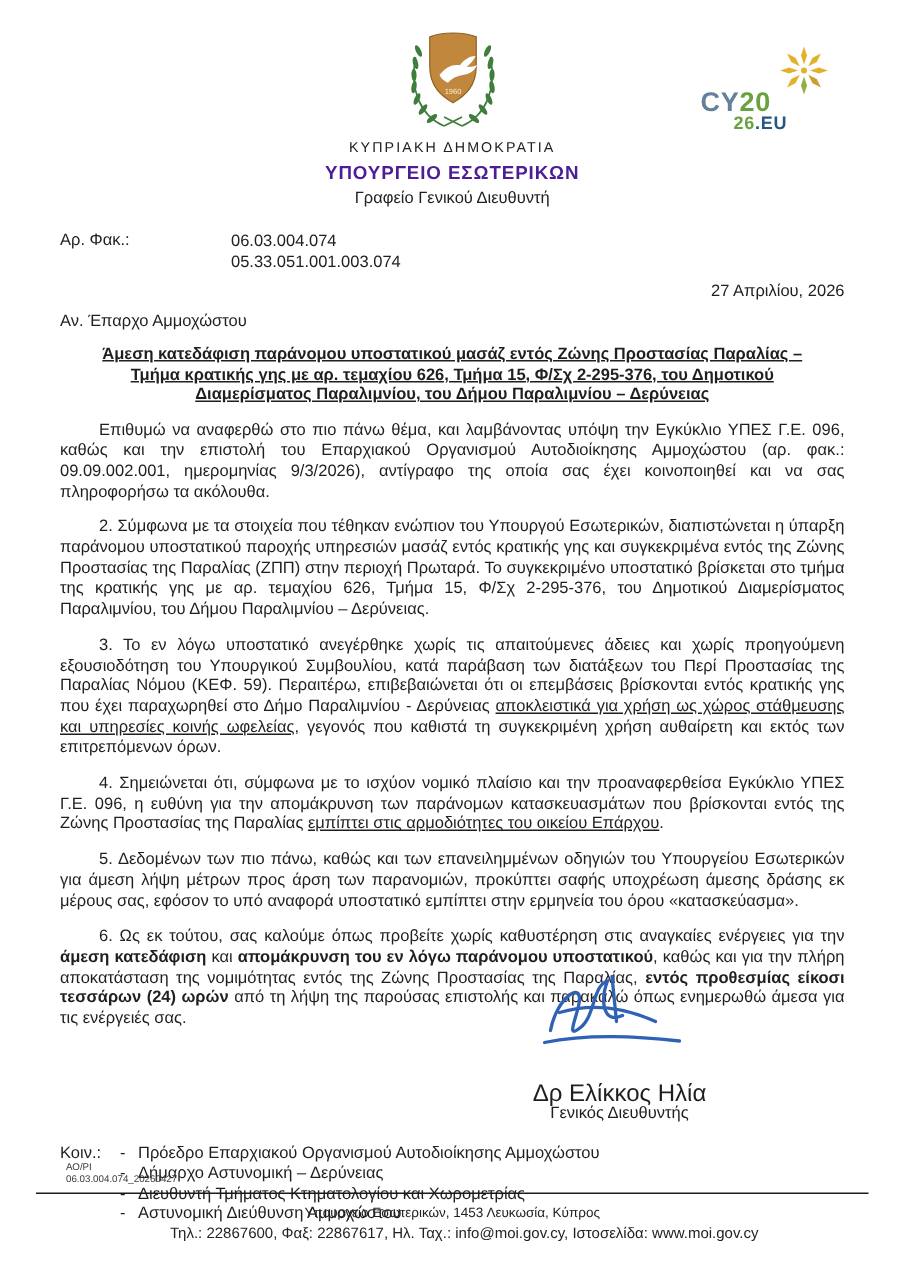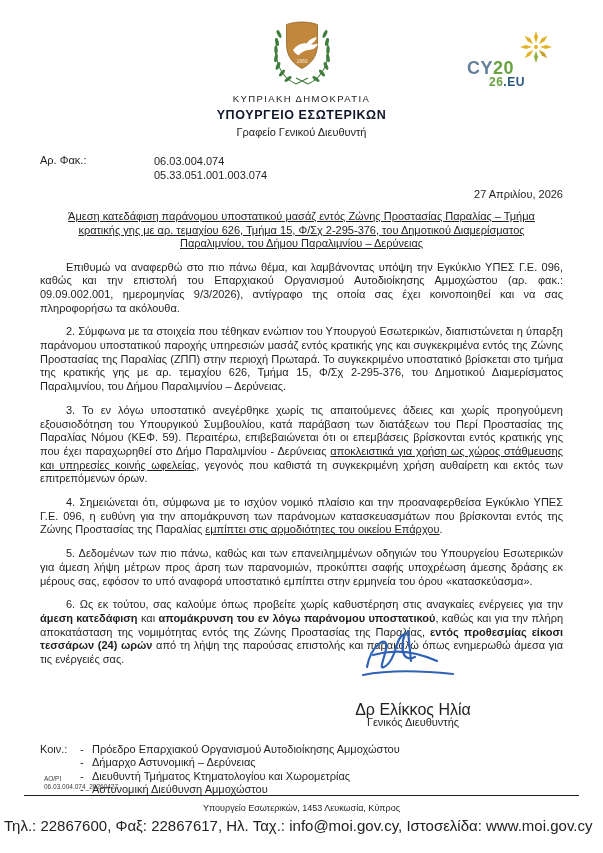--- a/index.html
+++ b/index.html
@@ -11,37 +11,37 @@
     font-family:"Liberation Sans","DejaVu Sans",sans-serif;
     color:#1f1f1f;
     box-sizing:border-box;
     padding:20px 40px 0 40px;
     overflow:hidden;
   }
   
   .emblem{display:block;margin:0 auto;}
   .hdr{text-align:center;}
   .hdr-republic{font-size:9.5px;letter-spacing:1.4px;margin-top:5px;color:#222;}
-  .hdr-ministry{font-size:12.5px;font-weight:bold;letter-spacing:.6px;margin-top:4px;color:#0f172a;}
+  .hdr-ministry{font-size:12.5px;font-weight:bold;letter-spacing:.6px;margin-top:4px;color:#4c1d95;}
   .hdr-office{font-size:11px;margin-top:4px;color:#222;}
   .cylogo{position:absolute;top:30px;right:36px;width:100px;height:78px;}
   .cylogo .star{position:absolute;top:0;left:52px;}
   .cylogo .l1{position:absolute;top:28px;left:0;font-size:18px;font-weight:bold;letter-spacing:.5px;}
   .cylogo .l2{position:absolute;top:45px;left:22px;font-size:12px;font-weight:bold;letter-spacing:.5px;}
   
   .refrow{display:flex;margin-top:16px;font-size:11px;gap:34px;}
   .reflabel{width:80px;}
   .refvals div{line-height:14px;}
   .daterow{text-align:right;font-size:11px;margin-top:6px;}
   .addressee{font-size:11px;margin-top:8px;}
   
   .subject{
     margin:10px 14px 0 14px;
     text-align:center;
-    font-size:11px;font-weight:normal;
+    font-size:11px;font-weight:bold;
     text-decoration:underline;
     line-height:13.5px;
   }
   
   .letterbody{margin-top:3px;}
   .para{
     margin:10px 0 0 0;
     font-size:11px;line-height:13.7px;
     text-align:justify;
     text-indent:26px;
@@ -62,21 +62,21 @@
   
   .cc{display:flex;font-size:11px;line-height:13.5px;margin-top:8px;}
   .cc-label{width:40px;}
   .cc-item{display:flex;}
   .cc-dash{width:12px;}
   
   .bottom{position:absolute;left:0;right:0;bottom:0;height:78px;}
   .initials{position:absolute;left:44px;top:0;font-size:6.5px;line-height:7.5px;color:#3a3a3a;}
   .rule{position:absolute;left:24px;right:24px;top:20px;border-top:1.6px solid #1a1a1a;}
   .foot1{position:absolute;left:0;right:0;top:28px;text-align:center;font-size:9px;color:#222;}
-  .foot2{position:absolute;left:4px;right:0;top:42px;font-size:15px;color:#222;}
+  .foot2{position:absolute;left:16px;right:0;top:42px;text-align:center;font-size:10px;color:#222;}
 </style>
 </head>
 <body>
 
 <div class="page">
 
   <svg class="emblem" width="84" height="68" viewBox="0 0 84 68">
     <g stroke="#3e7d3b" stroke-width="1.1" fill="none">
       <path d="M36 64 C 20 57, 13 40, 17 18"></path>
       <path d="M48 64 C 64 57, 71 40, 67 18"></path>
@@ -134,20 +134,21 @@
   <div class="refrow">
     <div class="reflabel">Αρ. Φακ.:</div>
     <div class="refvals">
       <div>06.03.004.074</div>
       <div>05.33.051.001.003.074</div>
     </div>
   </div>
 
   <div class="daterow">27 Απριλίου, 2026</div>
 
+  <div class="addressee">Αν. Έπαρχο Αμμοχώστου</div>
 
   <div class="subject">Άμεση κατεδάφιση παράνομου υποστατικού μασάζ εντός Ζώνης Προστασίας Παραλίας – Τμήμα κρατικής γης με αρ. τεμαχίου 626, Τμήμα 15, Φ/Σχ 2-295-376, του Δημοτικού Διαμερίσματος Παραλιμνίου, του Δήμου Παραλιμνίου – Δερύνειας</div>
 
   <div class="letterbody">
       <p class="para"><span>Επιθυμώ να αναφερθώ στο πιο πάνω θέμα, και λαμβάνοντας υπόψη την Εγκύκλιο ΥΠΕΣ Γ.Ε. 096, καθώς και την επιστολή του Επαρχιακού Οργανισμού Αυτοδιοίκησης Αμμοχώστου (αρ. φακ.: 09.09.002.001, ημερομηνίας 9/3/2026), αντίγραφο της οποία σας έχει κοινοποιηθεί και να σας πληροφορήσω τα ακόλουθα.</span></p>
       <p class="para"><span>2. Σύμφωνα με τα στοιχεία που τέθηκαν ενώπιον του Υπουργού Εσωτερικών, διαπιστώνεται η ύπαρξη παράνομου υποστατικού παροχής υπηρεσιών μασάζ εντός κρατικής γης και συγκεκριμένα εντός της Ζώνης Προστασίας της Παραλίας (ΖΠΠ) στην περιοχή Πρωταρά. Το συγκεκριμένο υποστατικό βρίσκεται στο τμήμα της κρατικής γης με αρ. τεμαχίου 626, Τμήμα 15, Φ/Σχ 2-295-376, του Δημοτικού Διαμερίσματος Παραλιμνίου, του Δήμου Παραλιμνίου – Δερύνειας.</span></p>
       <p class="para"><span>3. Το εν λόγω υποστατικό ανεγέρθηκε χωρίς τις απαιτούμενες άδειες και χωρίς προηγούμενη εξουσιοδότηση του Υπουργικού Συμβουλίου, κατά παράβαση των διατάξεων του Περί Προστασίας της Παραλίας Νόμου (ΚΕΦ. 59). Περαιτέρω, επιβεβαιώνεται ότι οι επεμβάσεις βρίσκονται εντός κρατικής γης που έχει παραχωρηθεί στο Δήμο Παραλιμνίου - Δερύνειας </span><span class="u">αποκλειστικά για χρήση ως χώρος στάθμευσης και υπηρεσίες κοινής ωφελείας</span><span>, γεγονός που καθιστά τη συγκεκριμένη χρήση αυθαίρετη και εκτός των επιτρεπόμενων όρων.</span></p>
       <p class="para"><span>4. Σημειώνεται ότι, σύμφωνα με το ισχύον νομικό πλαίσιο και την προαναφερθείσα Εγκύκλιο ΥΠΕΣ Γ.Ε. 096, η ευθύνη για την απομάκρυνση των παράνομων κατασκευασμάτων που βρίσκονται εντός της Ζώνης Προστασίας της Παραλίας </span><span class="u">εμπίπτει στις αρμοδιότητες του οικείου Επάρχου</span><span>.</span></p>
       <p class="para"><span>5. Δεδομένων των πιο πάνω, καθώς και των επανειλημμένων οδηγιών του Υπουργείου Εσωτερικών για άμεση λήψη μέτρων προς άρση των παρανομιών, προκύπτει σαφής υποχρέωση άμεσης δράσης εκ μέρους σας, εφόσον το υπό αναφορά υποστατικό εμπίπτει στην ερμηνεία του όρου «κατασκεύασμα».</span></p>
       <p class="para"><span>6. Ως εκ τούτου, σας καλούμε όπως προβείτε χωρίς καθυστέρηση στις αναγκαίες ενέργειες για την </span><span class="b">άμεση κατεδάφιση</span><span> και </span><span class="b">απομάκρυνση του εν λόγω παράνομου υποστατικού</span><span>, καθώς και για την πλήρη αποκατάσταση της νομιμότητας εντός της Ζώνης Προστασίας της Παραλίας, </span><span class="b">εντός προθεσμίας είκοσι τεσσάρων (24) ωρών</span><span> από τη λήψη της παρούσας επιστολής και παρακαλώ όπως ενημερωθώ άμεσα για τις ενέργειές σας.</span></p>

